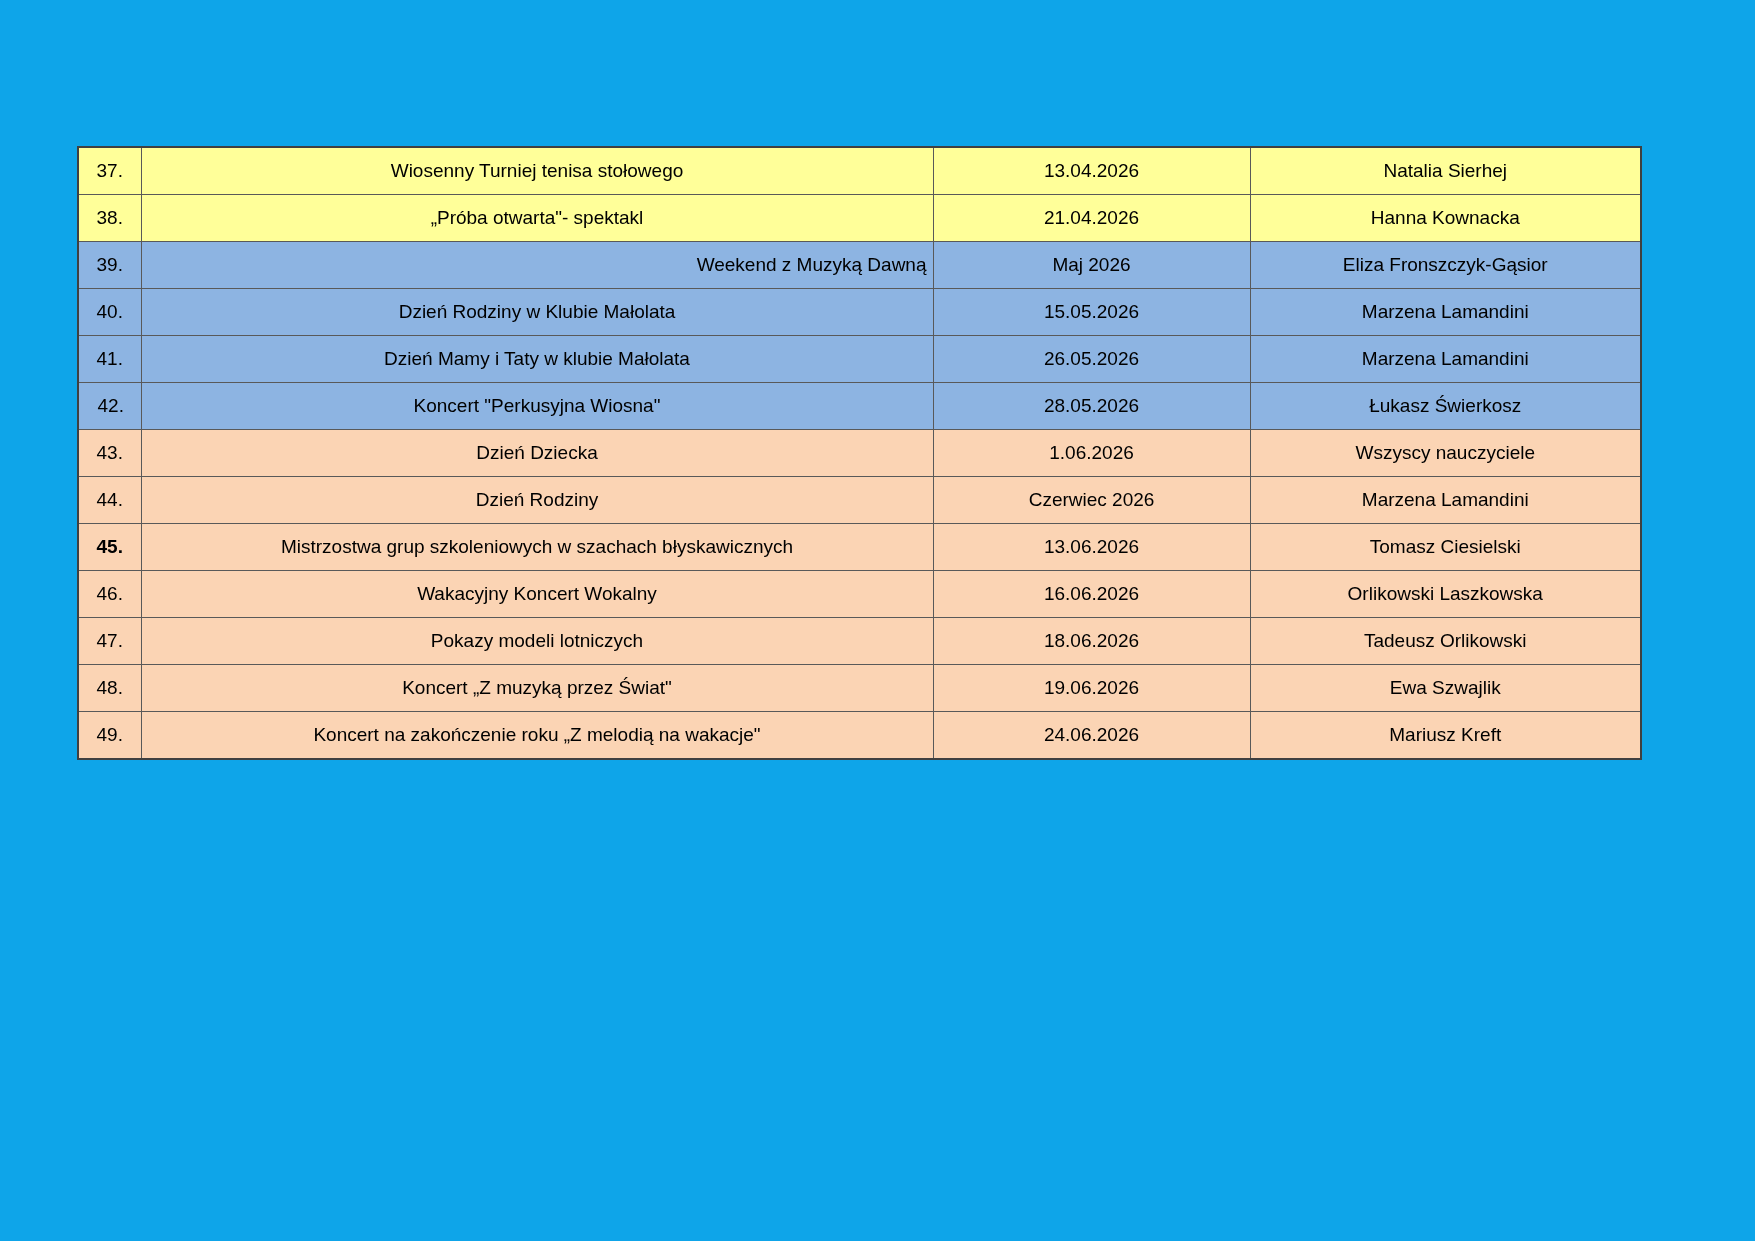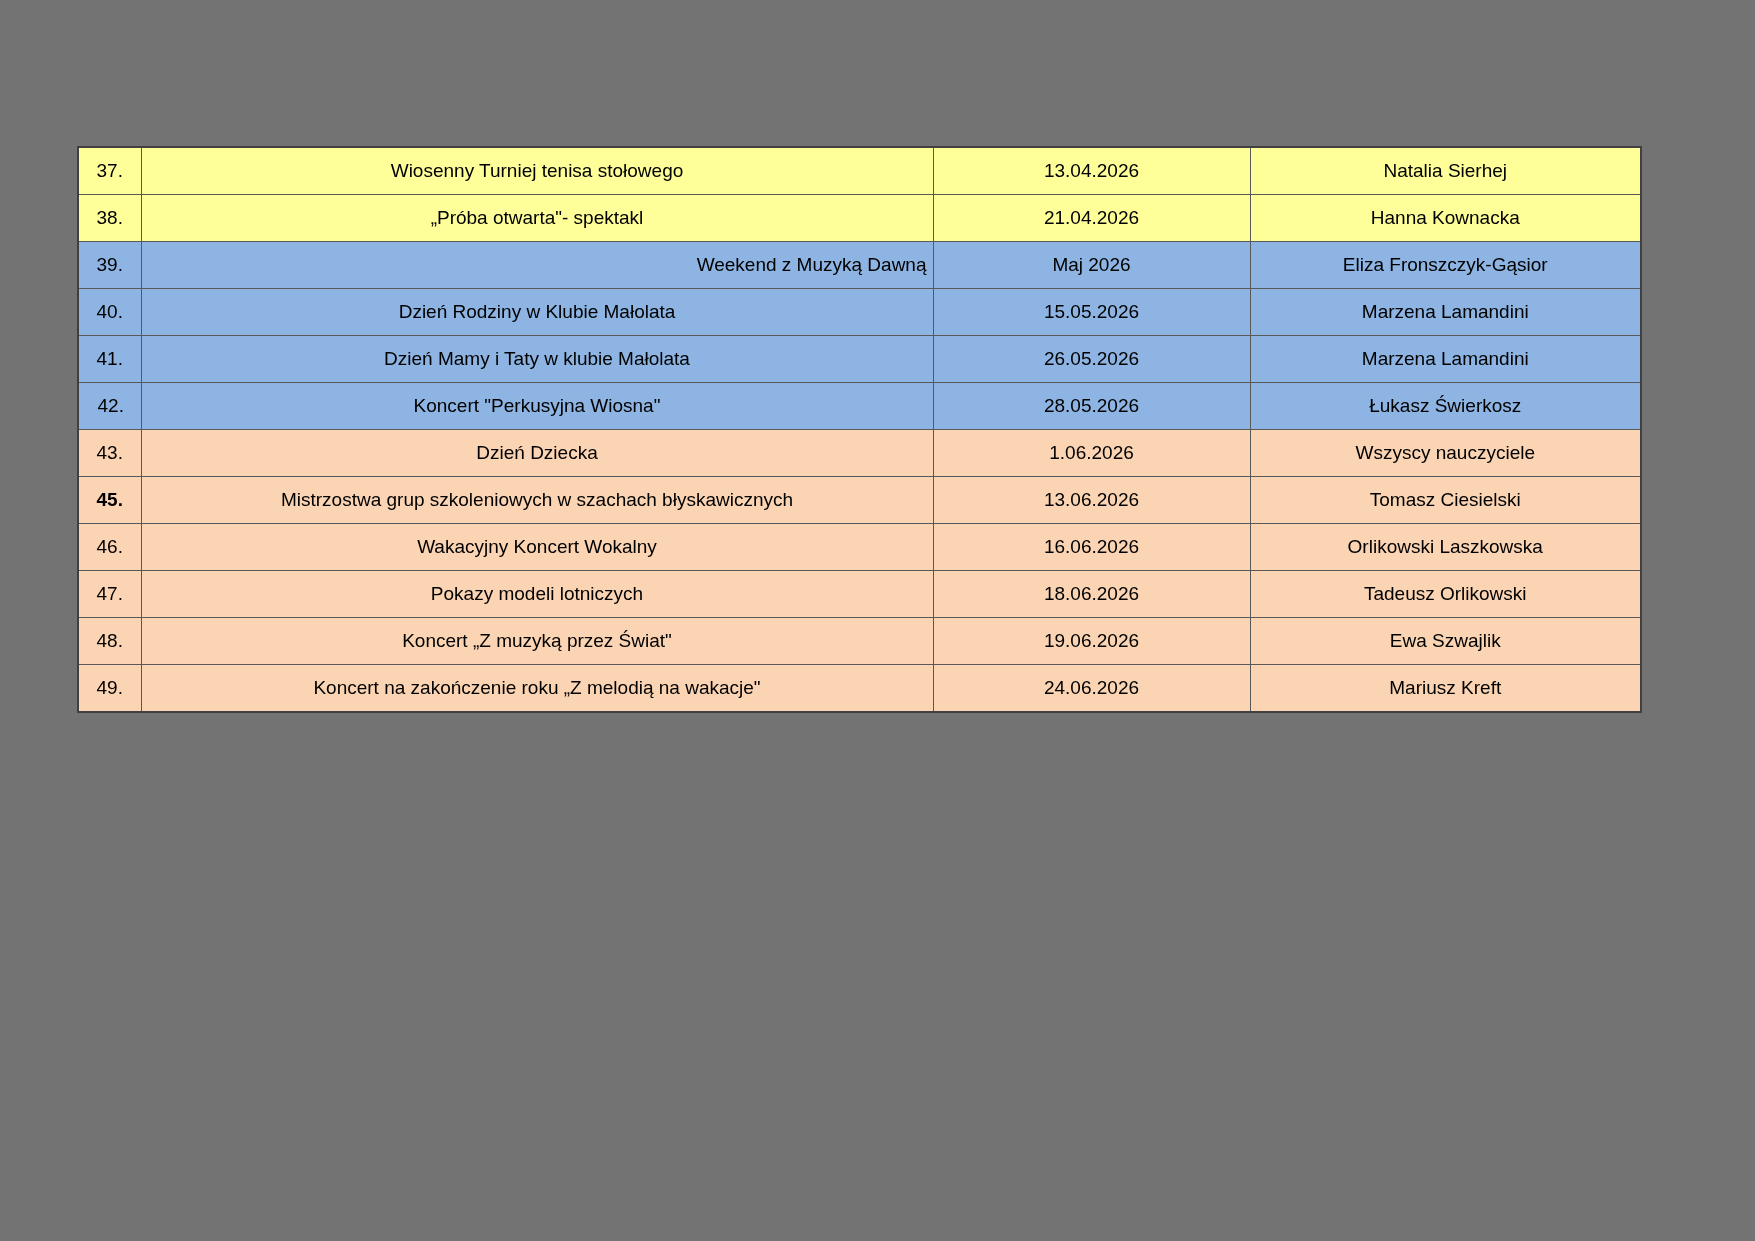--- a/index.html
+++ b/index.html
@@ -34,21 +34,21 @@
     overflow: hidden;
     white-space: nowrap;
   }
   .events-table {
     border: 2px solid #404040;
   }
 </style>
 </head>
 <body>
 
-<div class="page" style="background: #737373;">
+<div class="page" style="background: #0ea5e9;">
   <table class="events-table" style="border-color: rgb(64, 64, 64); color: rgb(0, 0, 0);">
     <colgroup>
         <col style="width: 63px;">
         <col style="width: 792px;">
         <col style="width: 317px;">
         <col style="width: 391px;">
       </colgroup>
     <tbody>
         <tr style="background: rgb(255, 255, 153);">
           <td style="border-color: rgb(89, 89, 89);">37.</td>
@@ -86,20 +86,26 @@
           <td style="border-color: rgb(89, 89, 89);">28.05.2026</td>
           <td style="border-color: rgb(89, 89, 89);">Łukasz Świerkosz</td>
         </tr>
         <tr style="background: rgb(251, 212, 180);">
           <td style="border-color: rgb(89, 89, 89);">43.</td>
           <td style="border-color: rgb(89, 89, 89);">Dzień Dziecka</td>
           <td style="border-color: rgb(89, 89, 89);">1.06.2026</td>
           <td style="border-color: rgb(89, 89, 89);">Wszyscy nauczyciele</td>
         </tr>
         <tr style="background: rgb(251, 212, 180);">
+          <td style="border-color: rgb(89, 89, 89);">44.</td>
+          <td style="border-color: rgb(89, 89, 89);">Dzień Rodziny</td>
+          <td style="border-color: rgb(89, 89, 89);">Czerwiec 2026</td>
+          <td style="border-color: rgb(89, 89, 89);">Marzena Lamandini</td>
+        </tr>
+        <tr style="background: rgb(251, 212, 180);">
           <td style="border-color: rgb(89, 89, 89); font-weight: bold;">45.</td>
           <td style="border-color: rgb(89, 89, 89);">Mistrzostwa grup szkoleniowych w szachach błyskawicznych</td>
           <td style="border-color: rgb(89, 89, 89);">13.06.2026</td>
           <td style="border-color: rgb(89, 89, 89);">Tomasz Ciesielski</td>
         </tr>
         <tr style="background: rgb(251, 212, 180);">
           <td style="border-color: rgb(89, 89, 89);">46.</td>
           <td style="border-color: rgb(89, 89, 89);">Wakacyjny Koncert Wokalny</td>
           <td style="border-color: rgb(89, 89, 89);">16.06.2026</td>
           <td style="border-color: rgb(89, 89, 89);">Orlikowski Laszkowska</td>

